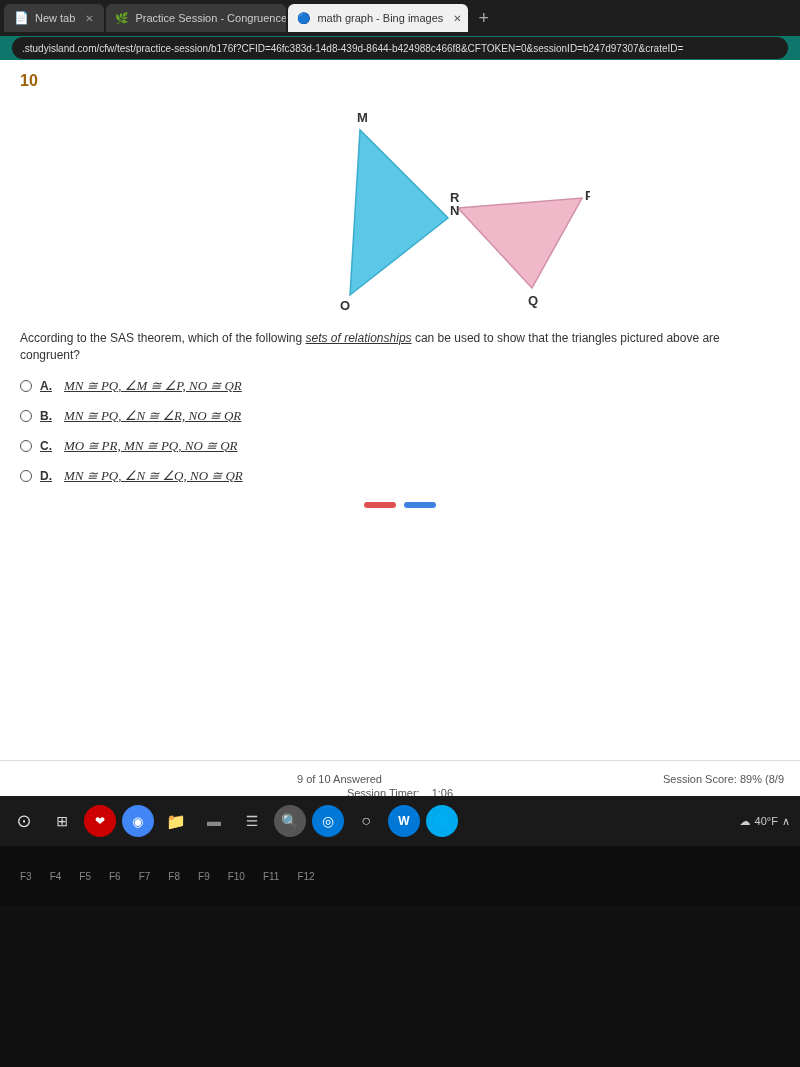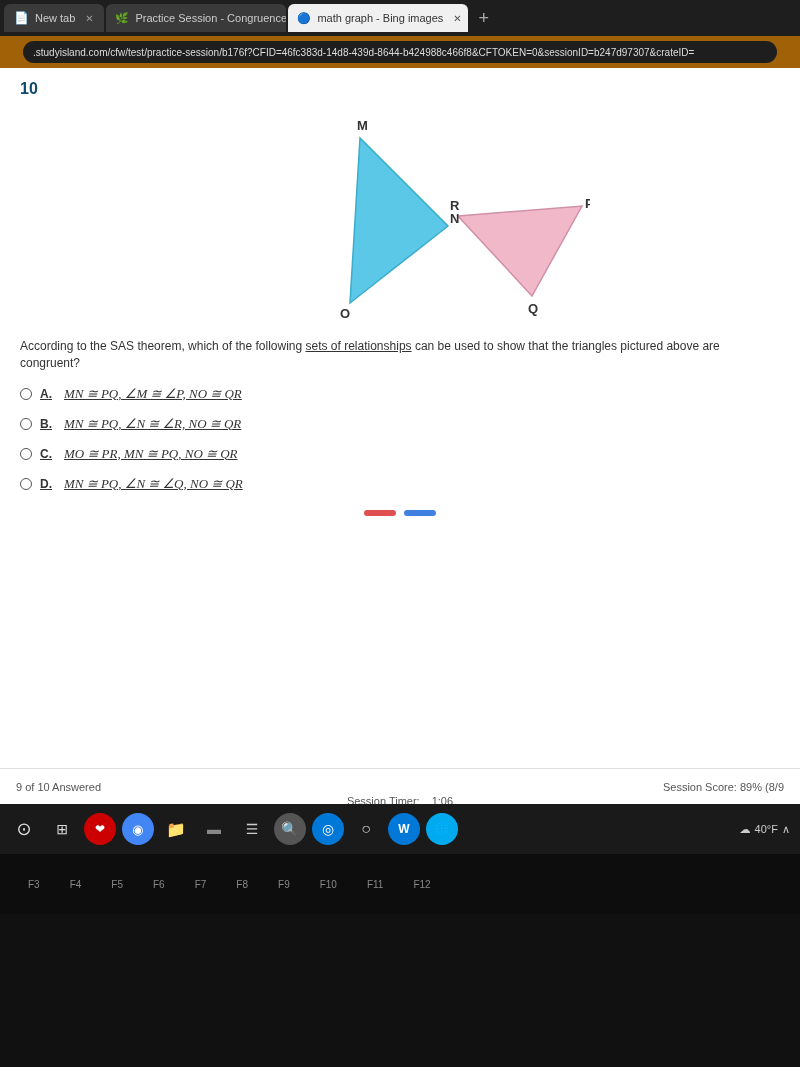--- a/index.html
+++ b/index.html
@@ -61,23 +61,23 @@
       justify-content: center;
       color: #aaa;
       font-size: 18px;
       cursor: pointer;
       border-radius: 50%;
     }
 
     .address-bar-row {
       display: flex;
       align-items: center;
-      background: #a16207;
-      height: 32px;
-      padding: 0 23px;
+      background: #0f766e;
+      height: 24px;
+      padding: 0 12px;
       gap: 6px;
     }
 
     .address-bar {
       flex: 1;
       background: #1e1e1e;
       border: none;
       border-radius: 12px;
       height: 22px;
       padding: 0 10px;
@@ -98,40 +98,41 @@
     .page-inner {
       background: white;
       width: 100%;
       height: 100%;
       padding: 12px 20px;
     }
 
     .question-number {
       font-size: 16px;
       font-weight: bold;
-      color: #0c4a6e;
+      color: #a16207;
     }
 
     
     .diagram-container {
       display: flex;
       justify-content: center;
       align-items: center;
       margin: 10px 0;
     }
 
     .question-text {
       font-size: 12px;
       color: #333;
       margin: 8px 0;
       line-height: 1.4;
     }
 
     .question-text span.underline {
       text-decoration: underline;
+      font-style: italic;
     }
 
     .answer-options {
       margin-top: 10px;
     }
 
     .answer-option {
       display: flex;
       align-items: center;
       margin: 14px 0;
@@ -169,20 +170,21 @@
     .status-bar {
       background: white;
       border-top: 1px solid #ddd;
       height: 36px;
       display: flex;
       align-items: center;
       padding: 0 16px;
       font-size: 11px;
       color: #555;
       position: relative;
+      text-align: center;
     }
 
     .status-left { flex: 1; }
     .status-center {
       position: absolute;
       left: 50%;
       transform: translateX(-50%);
       display: flex;
       align-items: center;
       gap: 12px;
@@ -229,22 +231,22 @@
       align-items: center;
       gap: 4px;
     }
 
     
     .keyboard-bar {
       background: #0d0d0d;
       height: 60px;
       display: flex;
       align-items: center;
-      padding: 0 28px;
-      gap: 30px;
+      padding: 0 20px;
+      gap: 18px;
     }
 
     .key-label {
       color: #888;
       font-size: 10px;
       text-align: center;
     }
 
     
     .laptop-bottom {

